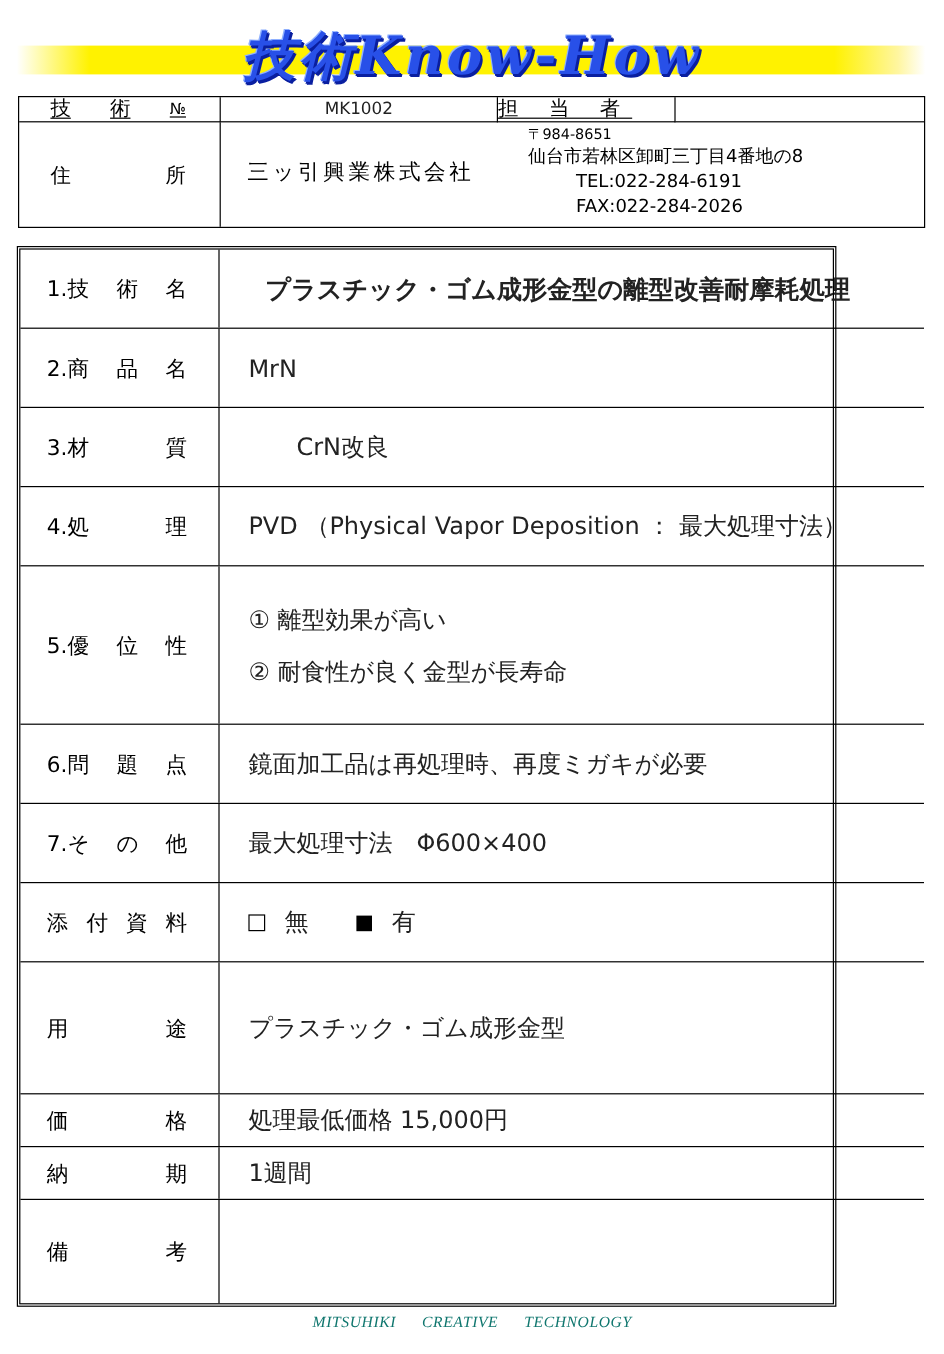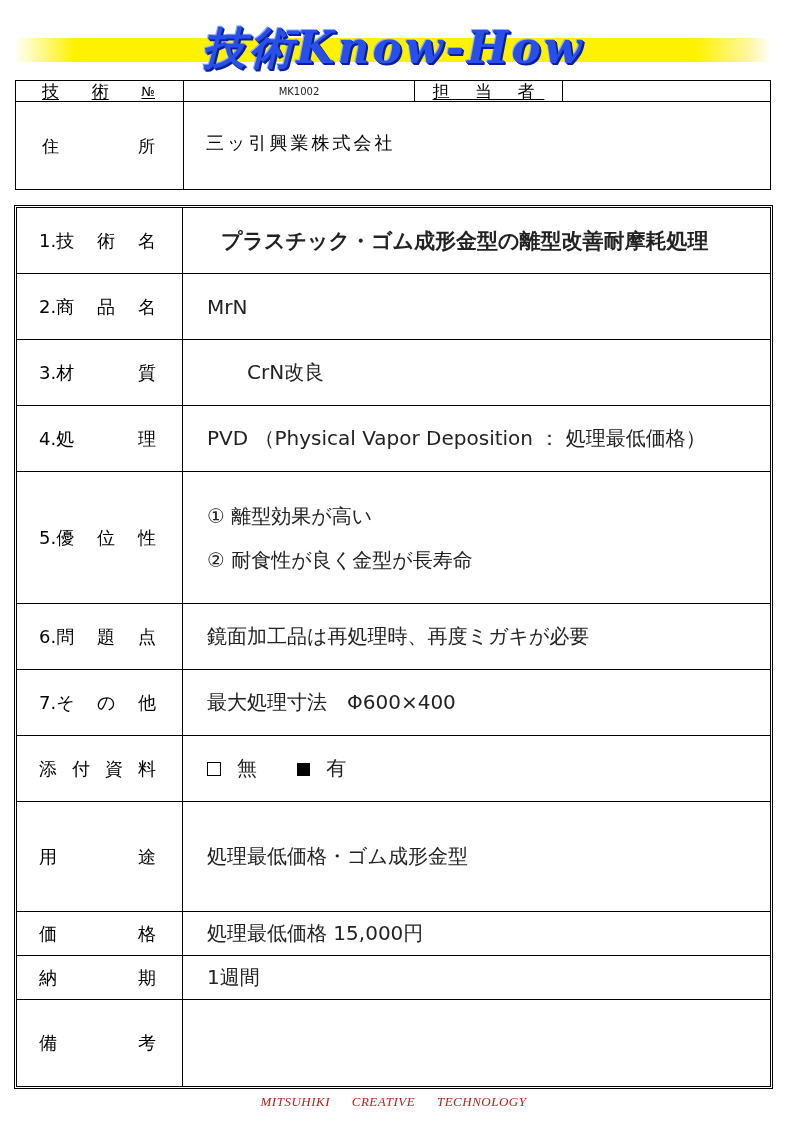--- a/index.html
+++ b/index.html
@@ -12,45 +12,45 @@
            font-family:"DejaVu Serif","Liberation Serif",serif; font-style:italic; font-weight:bold;
            font-size:44px; letter-spacing:3px; line-height:56px;
            color:#2850e8;
            text-shadow: 1px 1px 0 #0a1fa0, 2px 2px 0 #0a1fa0, -1px -1px 0 #8fb0ff; }
   .hdr { position:absolute; left:15px; top:80px; width:756px; height:110px;
          border:1px solid #000; box-sizing:border-box; }
   .hdr .c { position:absolute; box-sizing:border-box; }
   .hdr .lbl-no { left:0; top:0; width:168px; height:21px; border-right:1px solid #000; border-bottom:1px solid #000;
                  font-size:17px; line-height:21px; }
   .hdr .val-no { left:168px; top:0; width:231px; height:21px; border-right:1px solid #000; border-bottom:1px solid #000;
-                 text-align:center; font-size:10px; line-height:21px; color:#222; }
+                 text-align:center; font-size:14px; line-height:21px; color:#222; }
   .hdr .lbl-tan { left:399px; top:0; width:148px; height:21px; border-right:1px solid #000; border-bottom:1px solid #000;
-                  font-size:17px; line-height:21px; text-align:center; letter-spacing:10px; }
+                  font-size:17px; line-height:21px; text-align:left; letter-spacing:10px; }
   .hdr .val-tan { left:547px; top:0; width:207px; height:21px; border-bottom:1px solid #000; }
   .hdr .lbl-addr { left:0; top:21px; width:168px; height:87px; border-right:1px solid #000; font-size:17px; }
   .hdr .company { left:190px; top:50px; font-size:18px; letter-spacing:3px; }
   .hdr .addr { left:424px; top:23px; font-size:15px; line-height:21px; }
   .hdr .addr .zip { font-size:12px; line-height:16px; display:block; }
   .hdr .addr .ind { padding-left:40px; display:block; }
   .uline { text-decoration:underline; text-underline-offset:2px; }
   .spread { display:flex; justify-content:space-between; padding:0 28px 0 26px; }
-  .main { position:absolute; left:14px; top:205px; width:759px; height:884px;
+  .main { position:absolute; left:14px; top:205px; width:683px; height:884px;
           border:3px double #000; box-sizing:border-box; }
   .row { position:absolute; left:0; width:753px; border-bottom:1px solid #000; box-sizing:border-box; display:flex; }
   .row.last { border-bottom:none; }
   .row .lab { width:166px; border-right:1px solid #000; box-sizing:border-box; display:flex; align-items:center;
               font-size:18px; padding:0 26px 0 22px; }
   .row .lab .in { display:flex; justify-content:space-between; width:100%; }
   .row .val { flex:1; display:flex; flex-direction:column; justify-content:center; padding-left:24px; font-size:20px; color:#222; }
   .red { color:#e60000; font-size:21px !important; font-weight:bold; padding-left:38px !important; }
   .adv p { margin:0; line-height:44px; }
   .box-empty { display:inline-block; width:12px; height:12px; border:1px solid #000; vertical-align:-1px; margin-right:16px; }
   .box-full { display:inline-block; width:13px; height:13px; background:#000; vertical-align:-1px; margin-left:34px; margin-right:16px; }
   .footer { position:absolute; left:0; top:1094px; width:787px; text-align:center;
-            font-family:"Liberation Serif","DejaVu Serif",serif; font-style:italic; font-size:13px; letter-spacing:0.5px; word-spacing:18px; color:#b91c1c; }
+            font-family:"Liberation Serif","DejaVu Serif",serif; font-style:italic; font-size:13px; letter-spacing:0.5px; word-spacing:18px; color:#0f766e; }
 </style>
 </head>
 <body>
 
 <div class="banner">
   <div class="stripe"></div>
   <div class="title">技術Know-How</div>
 </div>
 
 <div class="hdr">
@@ -62,20 +62,26 @@
   <div class="c val-no">MK1002</div>
   <div class="c lbl-tan uline">担 当 者</div>
   <div class="c val-tan"></div>
   <div class="c lbl-addr">
     <div class="spread" style="margin-top:33px;">
       <span>住</span>
       <span>所</span>
     </div>
   </div>
   <div class="c company">三ッ引興業株式会社</div>
+  <div class="c addr">
+    <span class="zip">〒984-8651</span>
+    <span style="display:block">仙台市若林区卸町三丁目4番地の8</span>
+    <span class="ind">TEL:022-284-6191</span>
+    <span class="ind">FAX:022-284-2026</span>
+  </div>
 </div>
 
 <div class="main">
   <div class="row" style="top:0;height:66px;">
     <div class="lab">
         <div class="in">
       <span>1.技</span>
       <span>術</span>
       <span>名</span>
         </div>
@@ -101,21 +107,21 @@
       </div>
     <div class="val">CrN改良</div>
   </div>
   <div class="row" style="top:198px;height:66px;">
     <div class="lab">
         <div class="in">
       <span>4.処</span>
       <span>理</span>
         </div>
       </div>
-    <div class="val">PVD （Physical Vapor Deposition ： 処理最低価格）</div>
+    <div class="val">PVD （Physical Vapor Deposition ： 最大処理寸法）</div>
   </div>
   <div class="row" style="top:264px;height:132px;">
     <div class="lab">
         <div class="in">
       <span>5.優</span>
       <span>位</span>
       <span>性</span>
         </div>
       </div>
     <div class="val adv">
@@ -159,21 +165,21 @@
       </div>
     </div>
   </div>
   <div class="row" style="top:594px;height:110px;">
     <div class="lab">
         <div class="in">
       <span>用</span>
       <span>途</span>
         </div>
       </div>
-    <div class="val">処理最低価格・ゴム成形金型</div>
+    <div class="val">プラスチック・ゴム成形金型</div>
   </div>
   <div class="row" style="top:704px;height:44px;">
     <div class="lab">
         <div class="in">
       <span>価</span>
       <span>格</span>
         </div>
       </div>
     <div class="val">処理最低価格  15,000円</div>
   </div>

